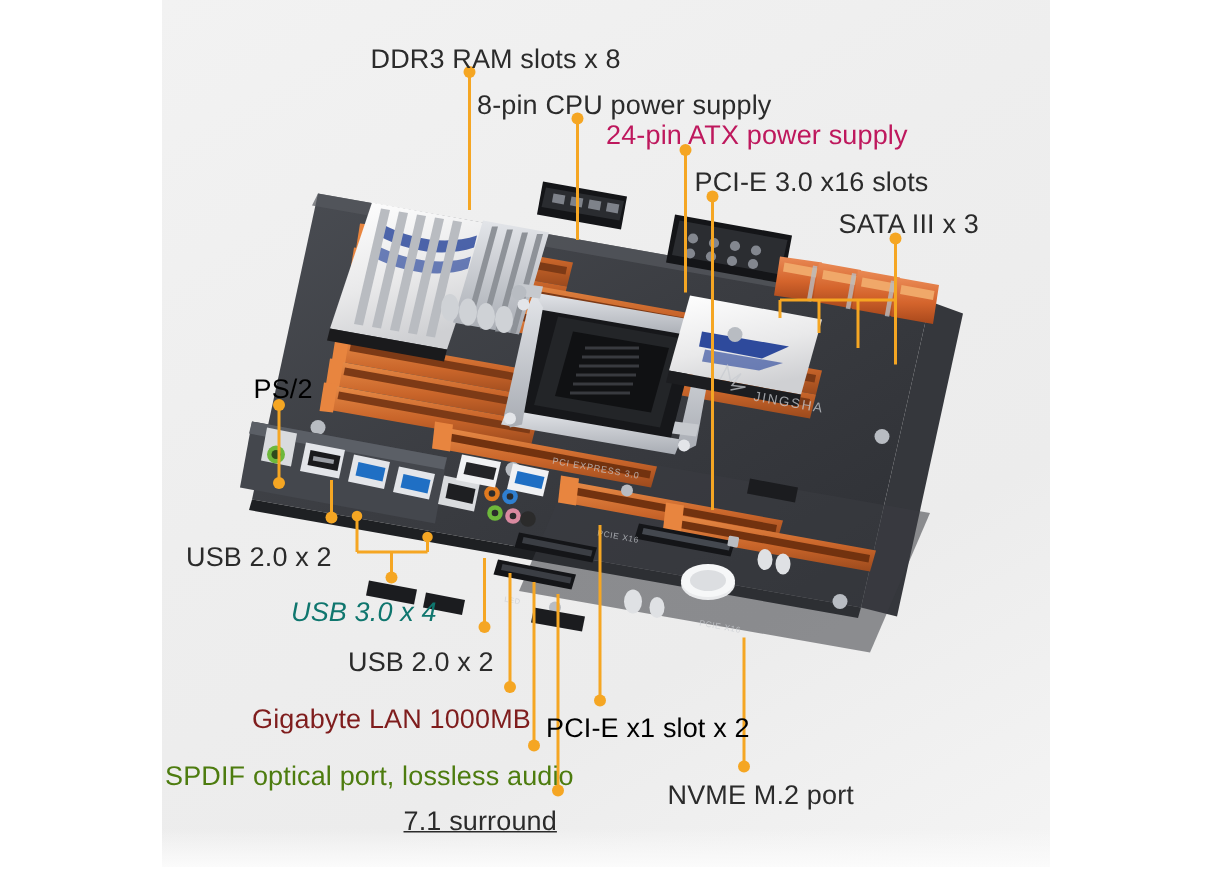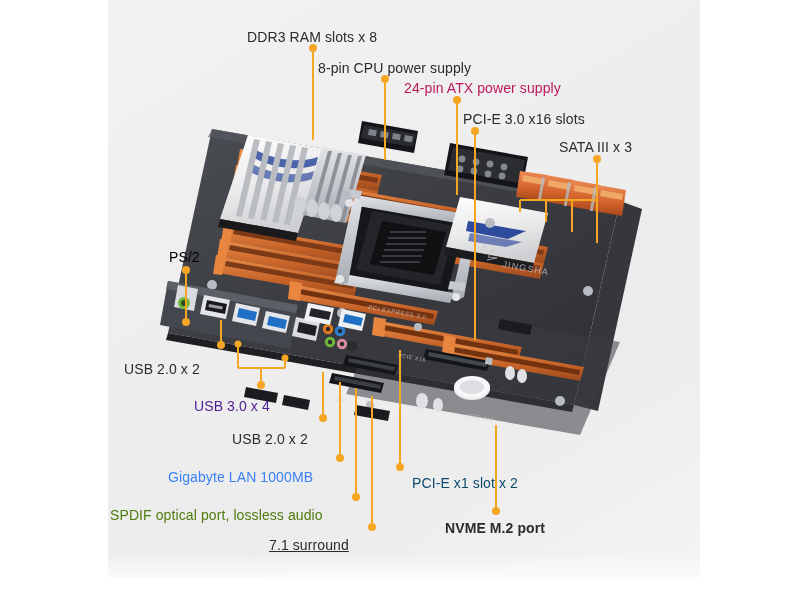--- a/index.html
+++ b/index.html
@@ -18,21 +18,21 @@
     background:linear-gradient(150deg,#f2f2f2 0%,#eeeeee 40%,#ececec 70%,#f4f4f4 100%);
   }
   #panel:after{
     content:"";position:absolute;left:0;right:0;bottom:0;height:26px;
     background:linear-gradient(to bottom,rgba(236,236,236,0),#fbfbfb);
   }
 
   
   .lbl{
     position:absolute;white-space:nowrap;
-    font-size:14px;color:#2b2b2b;letter-spacing:.1px;
+    font-size:18px;color:#2b2b2b;letter-spacing:.1px;
     line-height:1;
   }
 
   
   #leaders{position:absolute;left:0;top:0;width:810px;height:590px;}
 
   
   #board{
     position:absolute;left:150px;top:105px;width:500px;height:370px;
   }
@@ -430,22 +430,22 @@
   </svg>
 
   <div id="label-layer">
       <div class="lbl" style="left: 247px; top: 30px; color: rgb(43, 43, 43);">DDR3 RAM slots x 8</div>
       <div class="lbl" style="left: 318px; top: 61px; color: rgb(43, 43, 43);">8-pin CPU power supply</div>
       <div class="lbl" style="left: 404px; top: 81px; color: #be185d;">24-pin ATX power supply</div>
       <div class="lbl" style="left: 463px; top: 112px; color: rgb(43, 43, 43);">PCI-E 3.0 x16 slots</div>
       <div class="lbl" style="left: 559px; top: 140px; color: rgb(43, 43, 43);">SATA III x 3</div>
       <div class="lbl" style="left: 169px; top: 250px; color: #000000;">PS/2</div>
       <div class="lbl" style="left: 124px; top: 362px; color: rgb(43, 43, 43);">USB 2.0 x 2</div>
-      <div class="lbl" style="left: 194px; top: 399px; color: #4c1d95;">USB 3.0 x 4</div>
+      <div class="lbl" style="left: 194px; top: 399px; color: #0f766e; font-style: italic;">USB 3.0 x 4</div>
       <div class="lbl" style="left: 232px; top: 432px; color: rgb(43, 43, 43);">USB 2.0 x 2</div>
-      <div class="lbl" style="left: 168px; top: 470px; color: #3b82f6;">Gigabyte LAN 1000MB</div>
+      <div class="lbl" style="left: 168px; top: 470px; color: #7f1d1d;">Gigabyte LAN 1000MB</div>
       <div class="lbl" style="left: 110px; top: 508px; color: #4d7c0f;">SPDIF optical port, lossless audio</div>
       <div class="lbl" style="left: 269px; top: 538px; color: rgb(43, 43, 43); text-decoration: underline;">7.1 surround</div>
-      <div class="lbl" style="left: 364px; top: 476px; color: #0c4a6e; margin-left: 48px;">PCI-E x1 slot x 2</div>
-      <div class="lbl" style="left: 445px; top: 521px; color: rgb(43, 43, 43); font-weight: bold;">NVME M.2 port</div>
+      <div class="lbl" style="left: 364px; top: 476px; color: #000000;">PCI-E x1 slot x 2</div>
+      <div class="lbl" style="left: 445px; top: 521px; color: rgb(43, 43, 43);">NVME M.2 port</div>
     </div>
 
 </div>
 
 </body></html>

